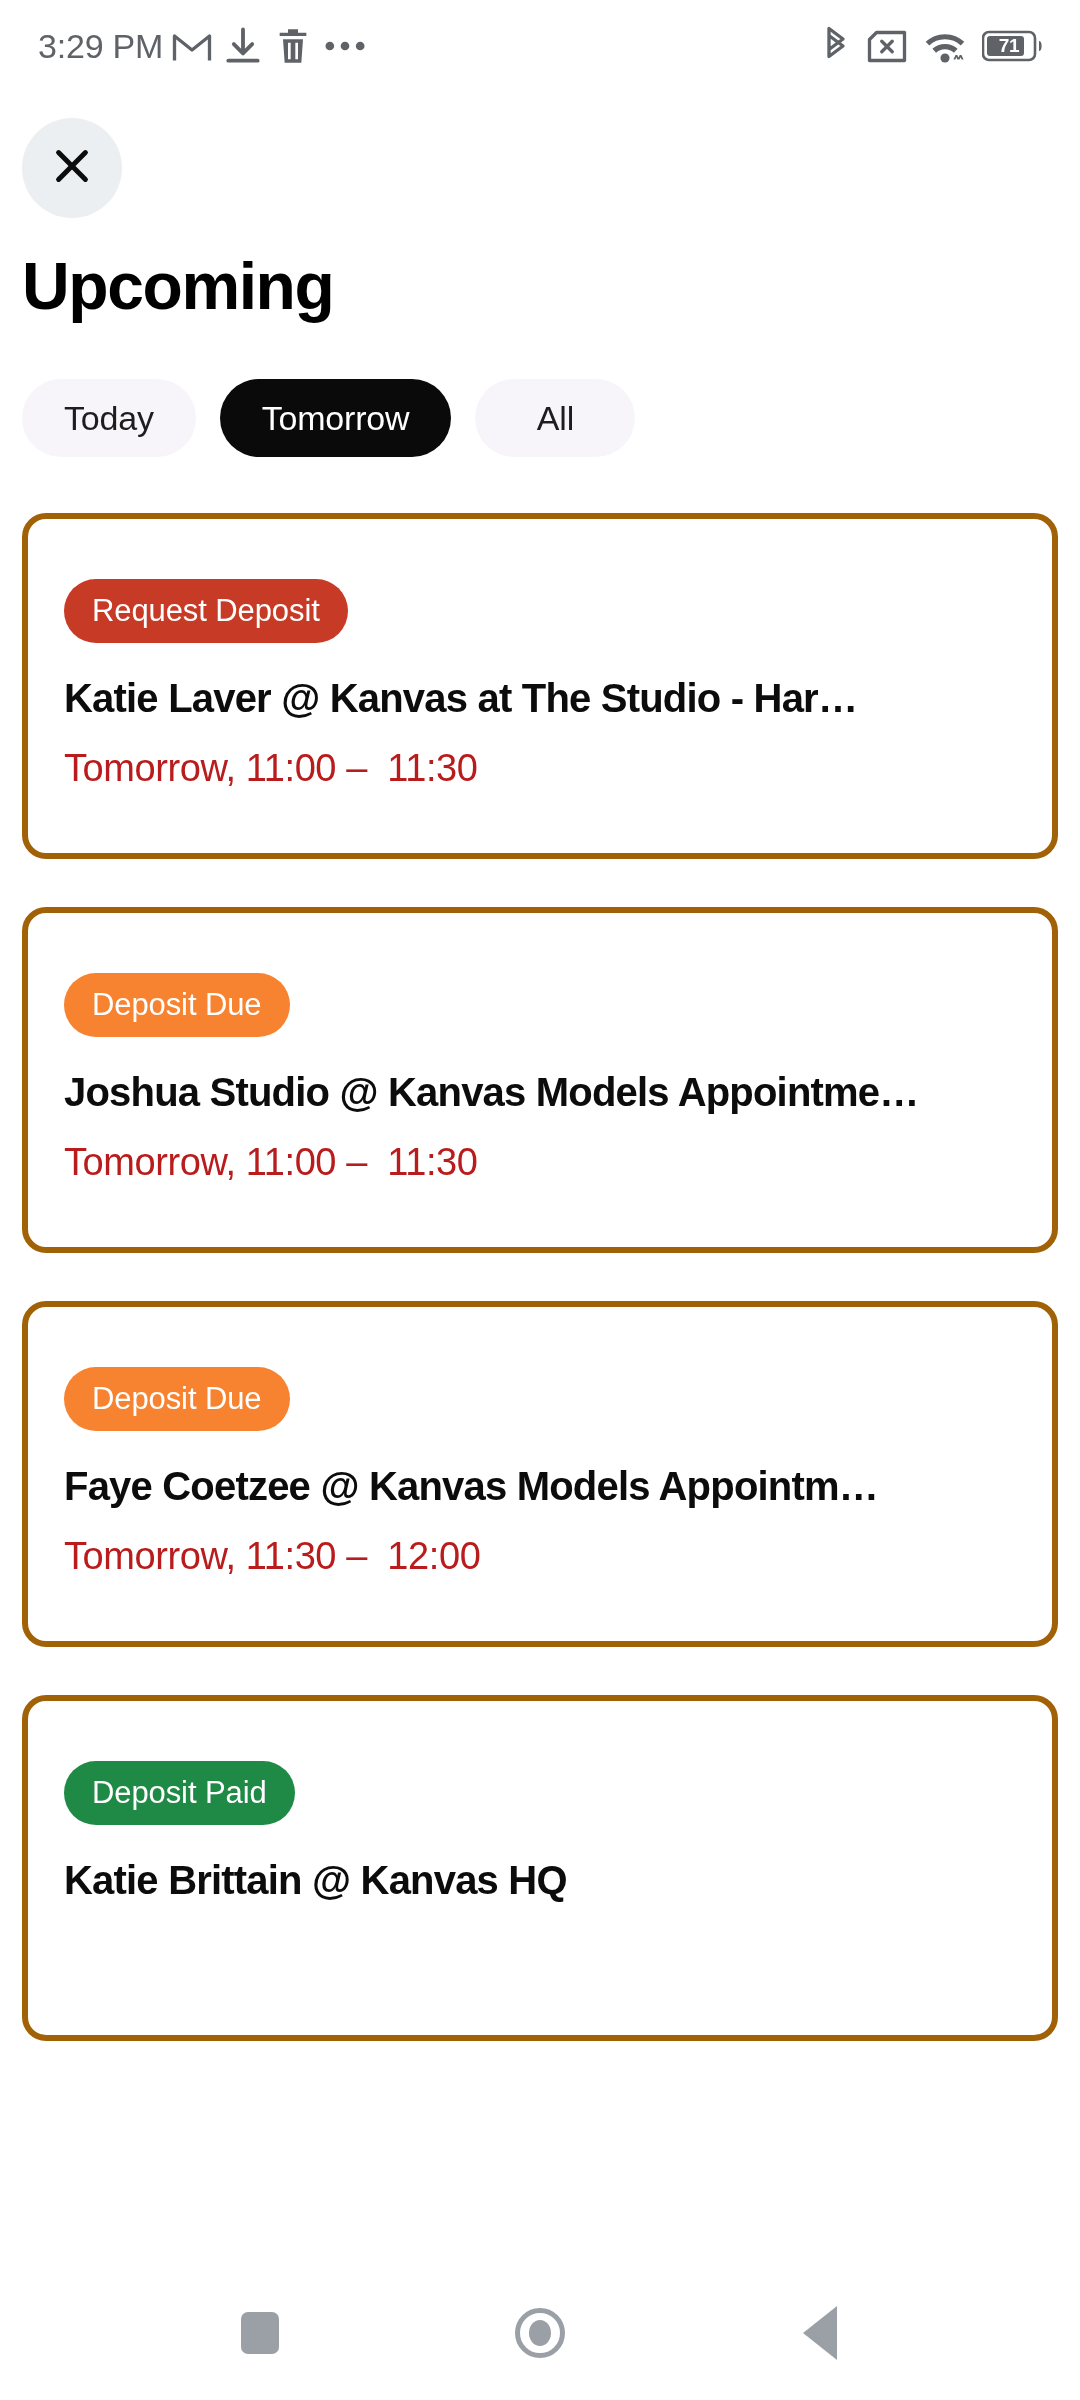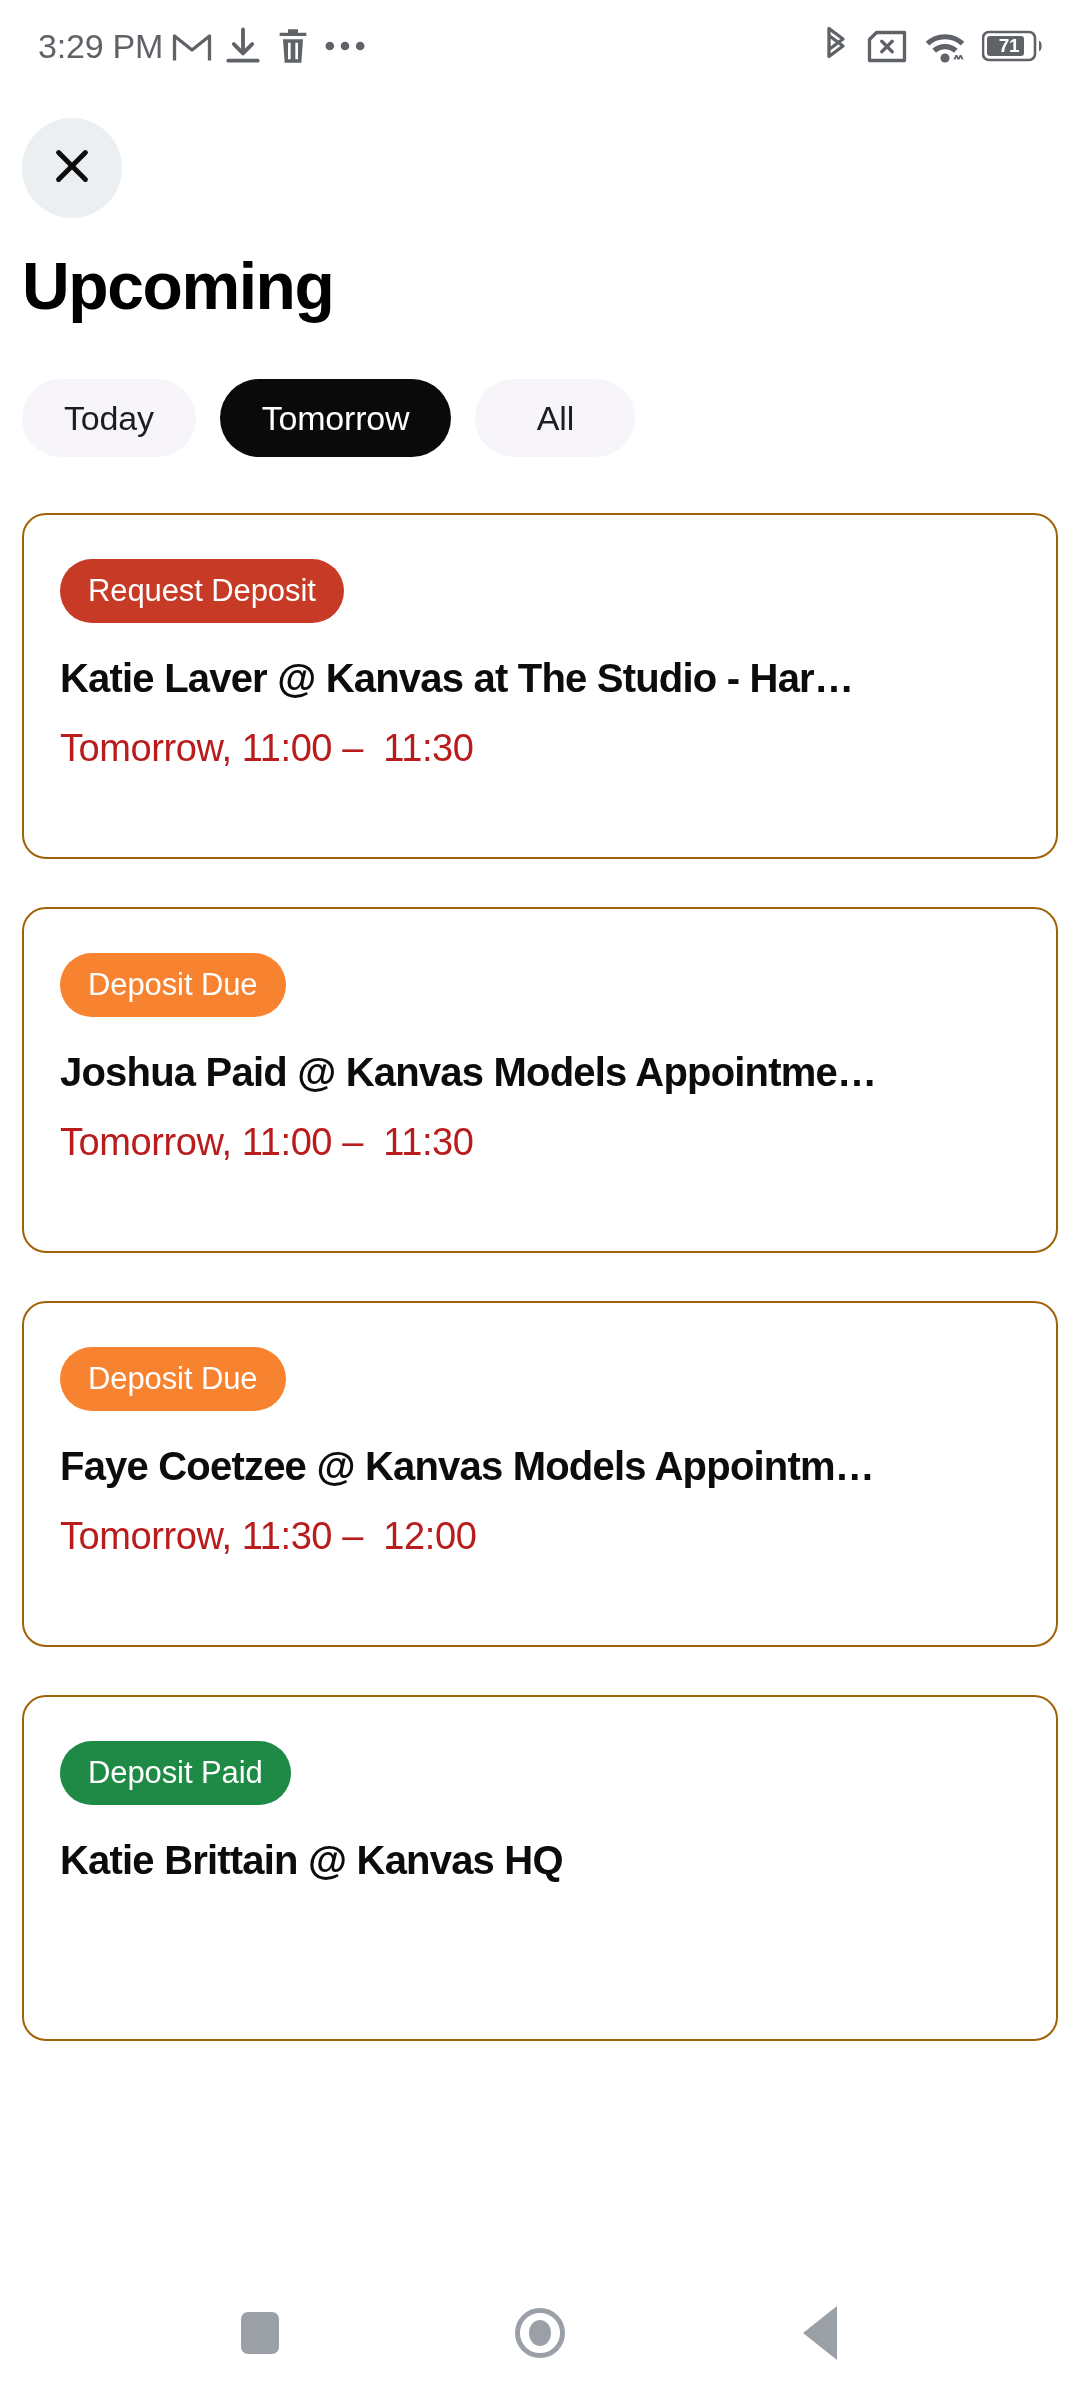--- a/index.html
+++ b/index.html
@@ -132,23 +132,23 @@
 
   
   .list {
     flex: 1 1 auto;
     padding: 56px 22px 0 22px;
     overflow: hidden;
     position: relative;
   }
   .card {
     background: #ffffff;
-    border: 2px solid #a16207;
+    border: 6px solid #a16207;
     border-radius: 24px;
-    padding: 44px 36px 46px 36px;
+    padding: 60px 36px 46px 36px;
     margin-bottom: 48px;
     min-height: 346px;
   }
   .badge {
     display: inline-flex;
     align-items: center;
     height: 64px;
     padding: 0 28px;
     border-radius: 999px;
     font-size: 31px;
@@ -311,21 +311,21 @@
   <div class="list">
 
     <div class="card">
       <div class="badge" style="background:#c73a26">Request Deposit</div>
       <div class="card-title">Katie  Laver @ Kanvas at The Studio - Har…</div>
       <div class="card-time">Tomorrow, 11:00 –  11:30</div>
     </div>
 
     <div class="card">
       <div class="badge" style="background:#f7822f">Deposit Due</div>
-      <div class="card-title">Joshua Paid @ Kanvas Models Appointme…</div>
+      <div class="card-title">Joshua Studio @ Kanvas Models Appointme…</div>
       <div class="card-time">Tomorrow, 11:00 –  11:30</div>
     </div>
 
     <div class="card">
       <div class="badge" style="background:#f7822f">Deposit Due</div>
       <div class="card-title">Faye  Coetzee @ Kanvas Models Appointm…</div>
       <div class="card-time">Tomorrow, 11:30 –  12:00</div>
     </div>
 
     <div class="card">

